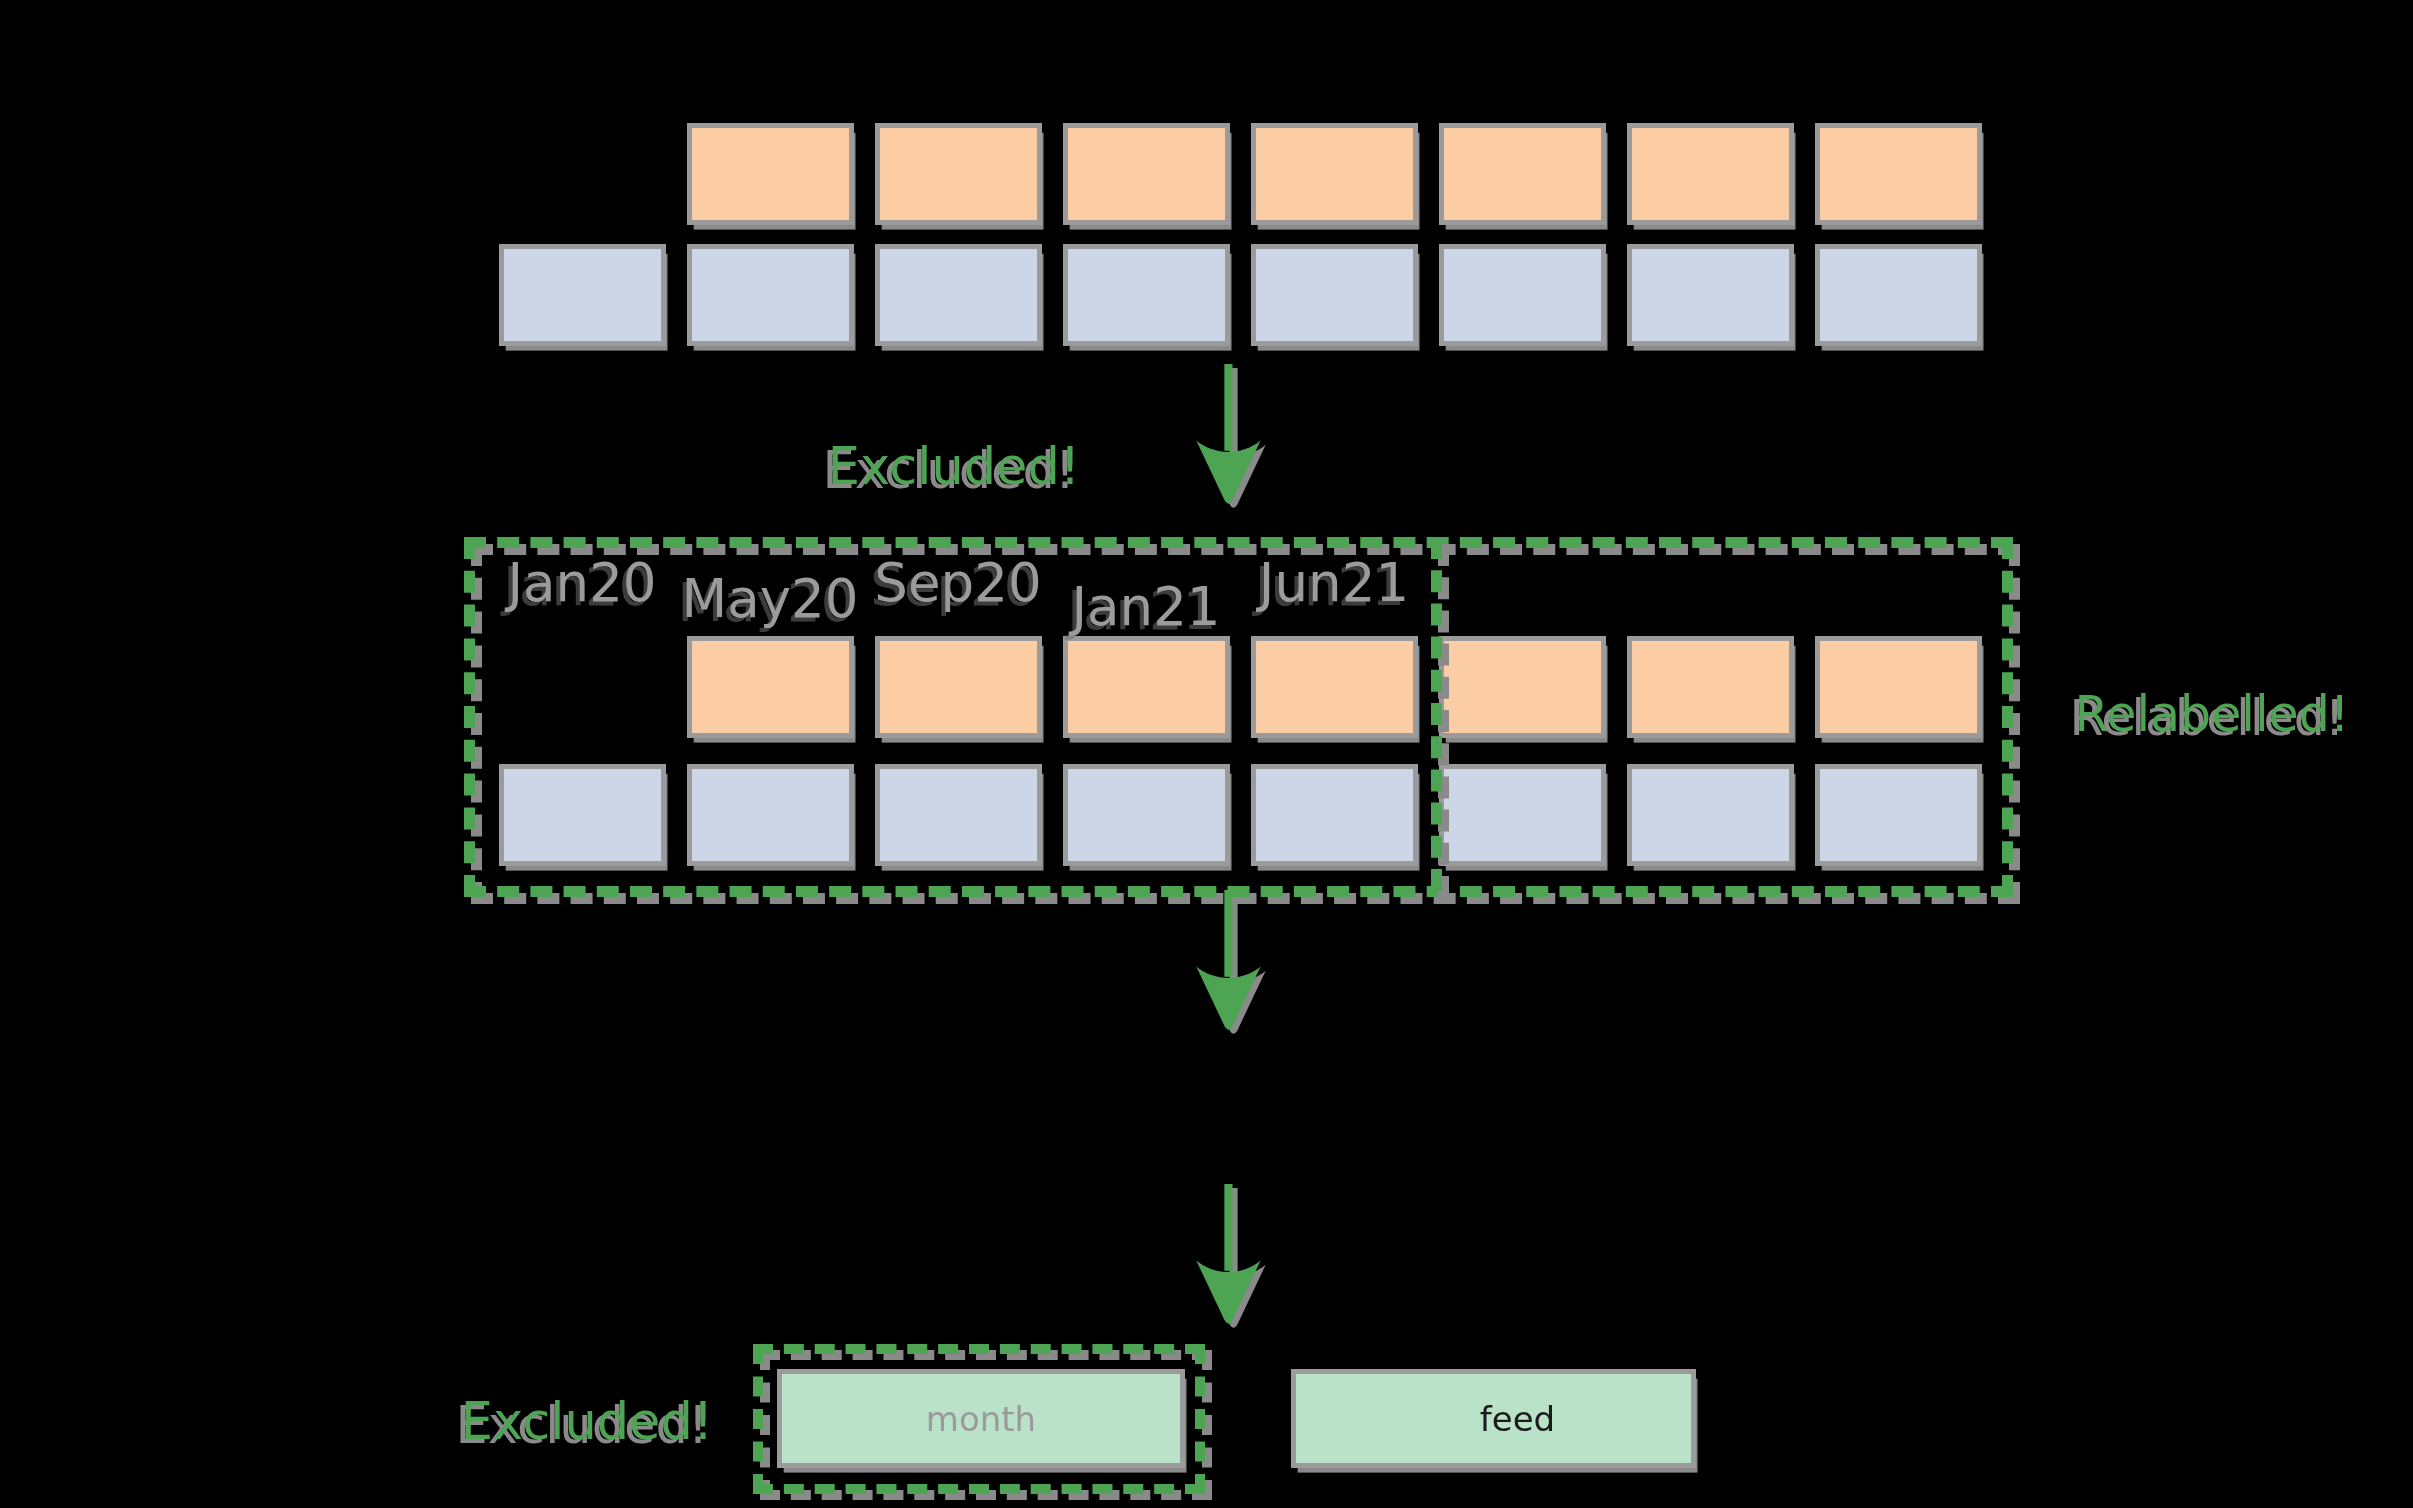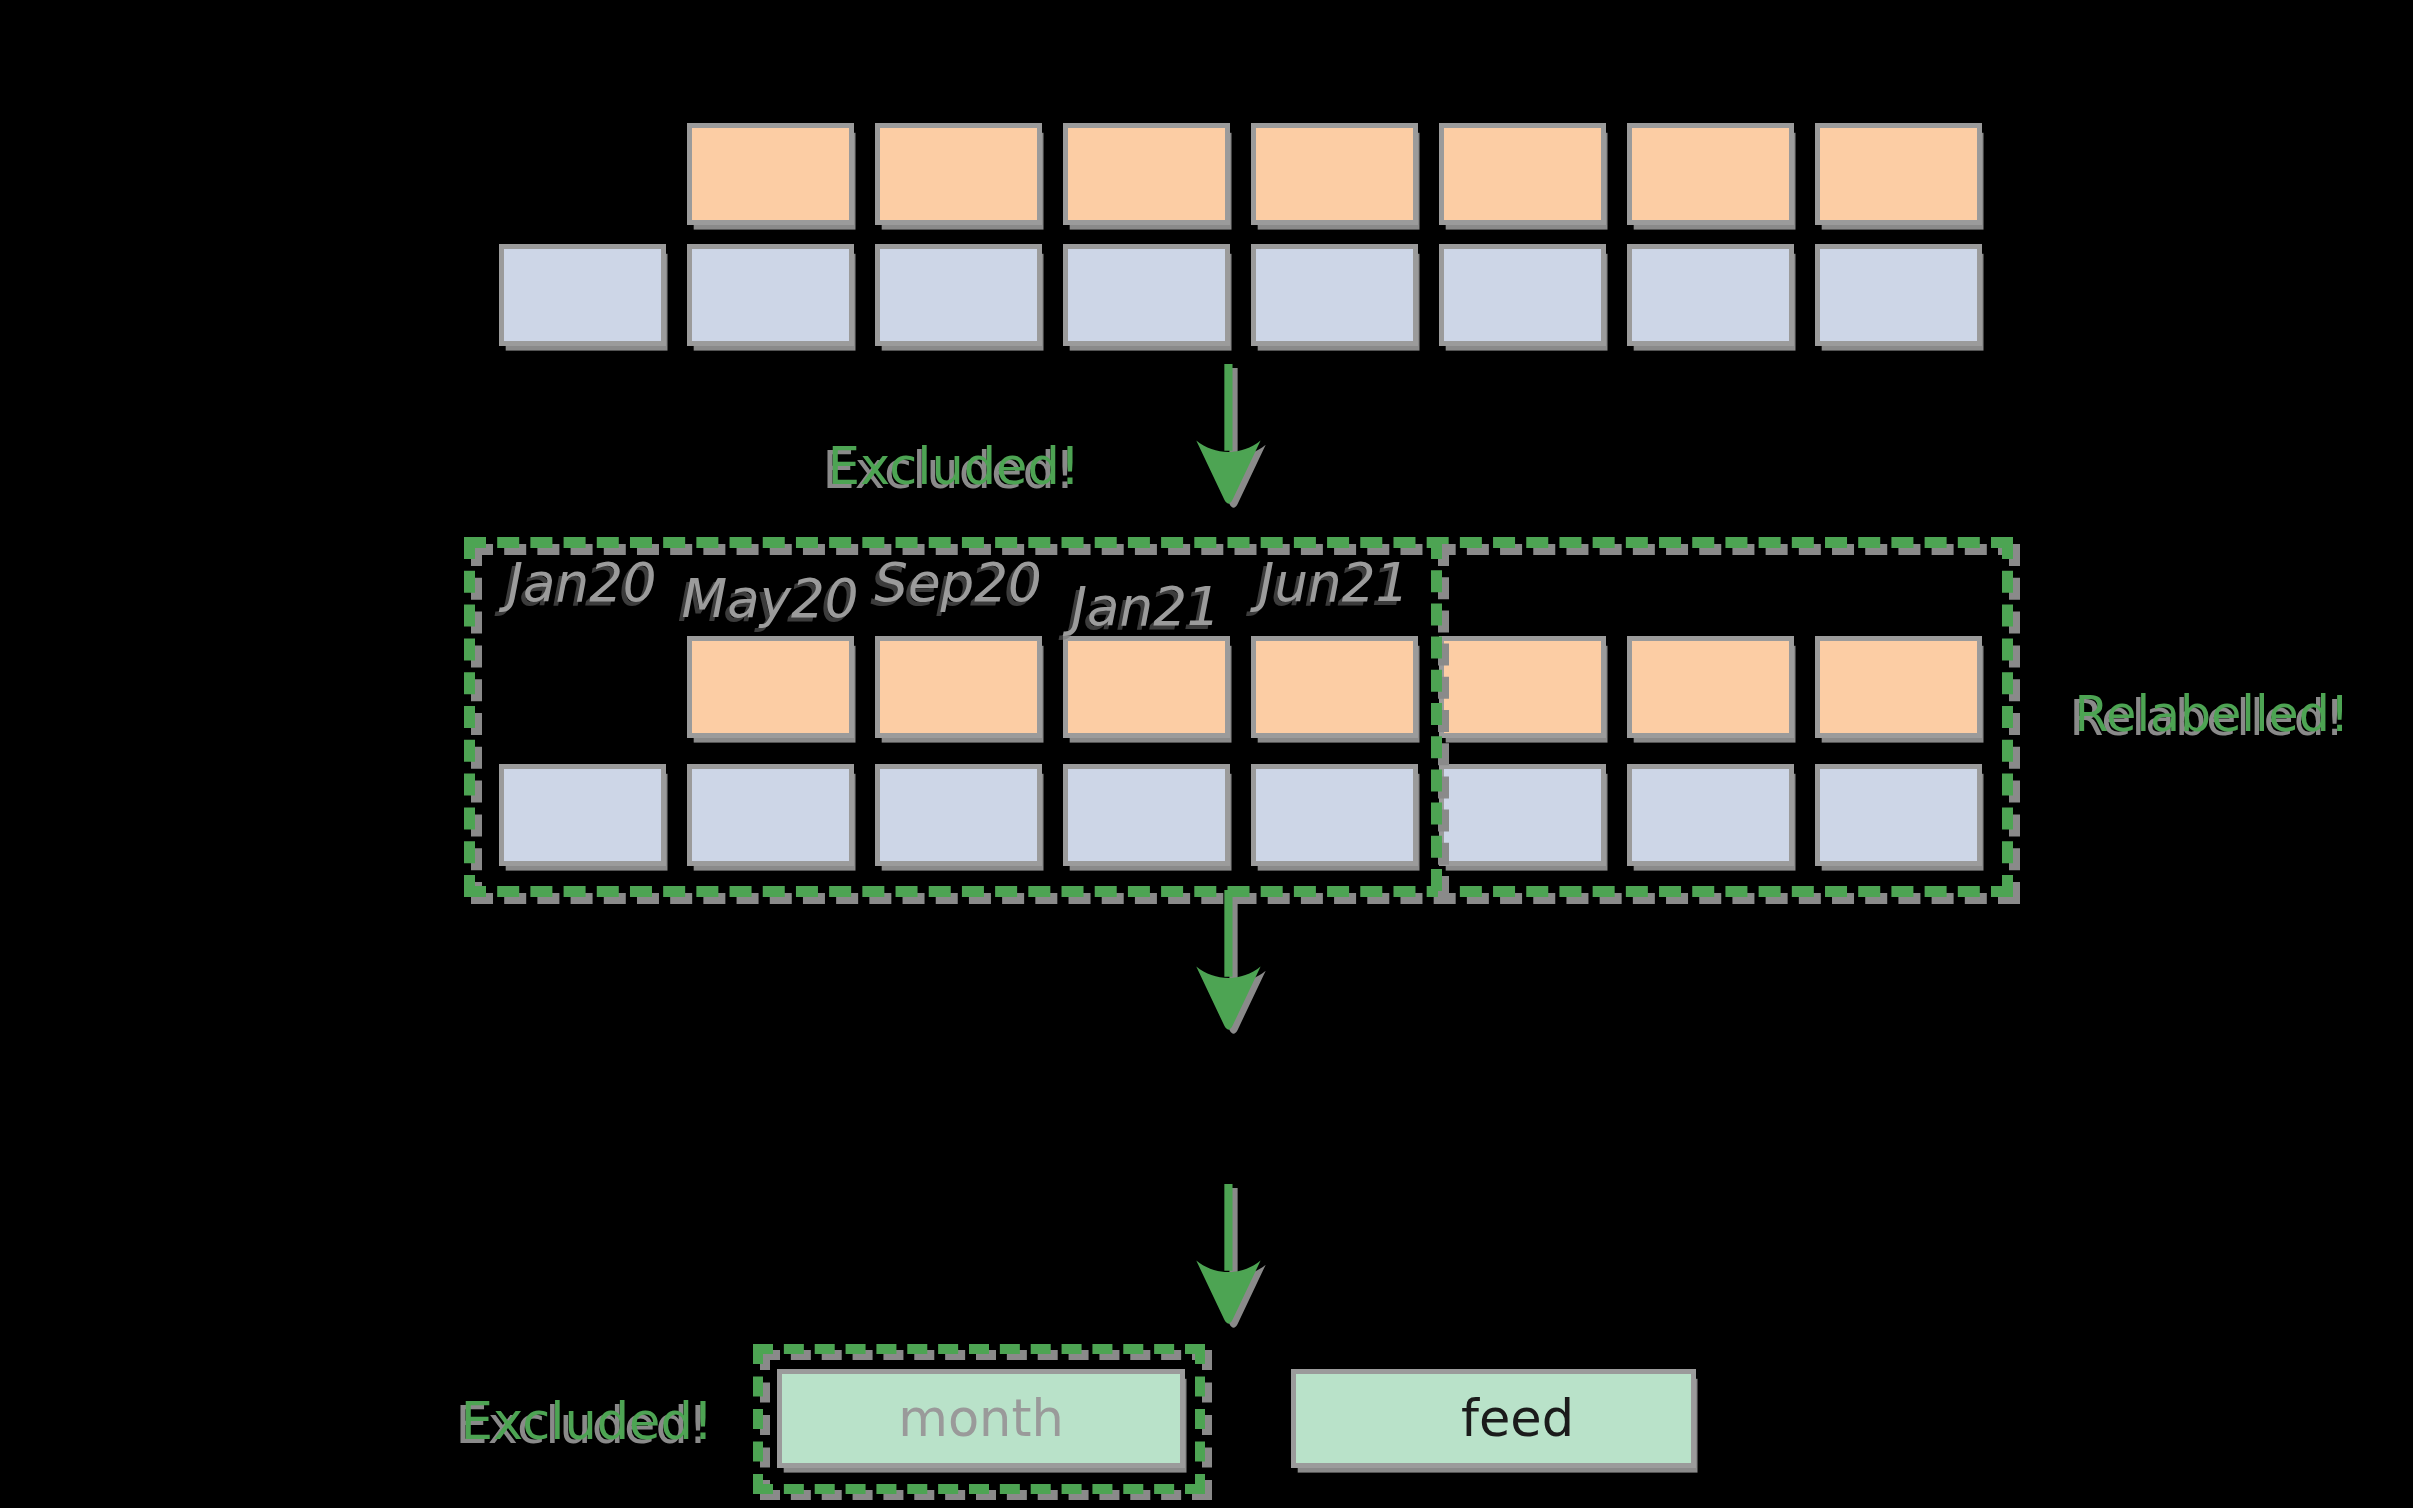--- a/index.html
+++ b/index.html
@@ -36,30 +36,29 @@
     position:absolute;transform:translate(-50%,-50%);
     font-size:51px;line-height:1;white-space:nowrap;
     color:var(--green,#4da453);
     text-shadow:-5.1px 4.6px 0 var(--shadow-gray,#8a8a8a);
   }
   .date-label{
     position:absolute;transform:translate(-50%,-50%);
     font-size:53px;line-height:1;white-space:nowrap;
     color:var(--date-gray,#9b9b9b);
     text-shadow:-4.1px 4.1px 0 rgba(110,110,110,0.55);
-    font-style:italic;
   }
   
   .pill{
     position:absolute;height:99px;box-sizing:border-box;
     background:var(--mint,#b9e2c9);
     border:5.1px solid var(--border-gray,#9b9b9b);
     box-shadow:4.1px 7.2px 0 -2.6px var(--shadow-gray,#8a8a8a);
     display:flex;align-items:center;justify-content:center;
-    font-size:51px;line-height:1;
+    font-size:34px;line-height:1;
   }
   .pill.month-pill{color:var(--month-gray,#9a9a9a);}
   .pill.feed-pill{color:var(--feed-text,#1b1b1b);}
   .arrow-svg{position:absolute;}
 </style>
 </head>
 <body>
 
 <div class="canvas">
 

